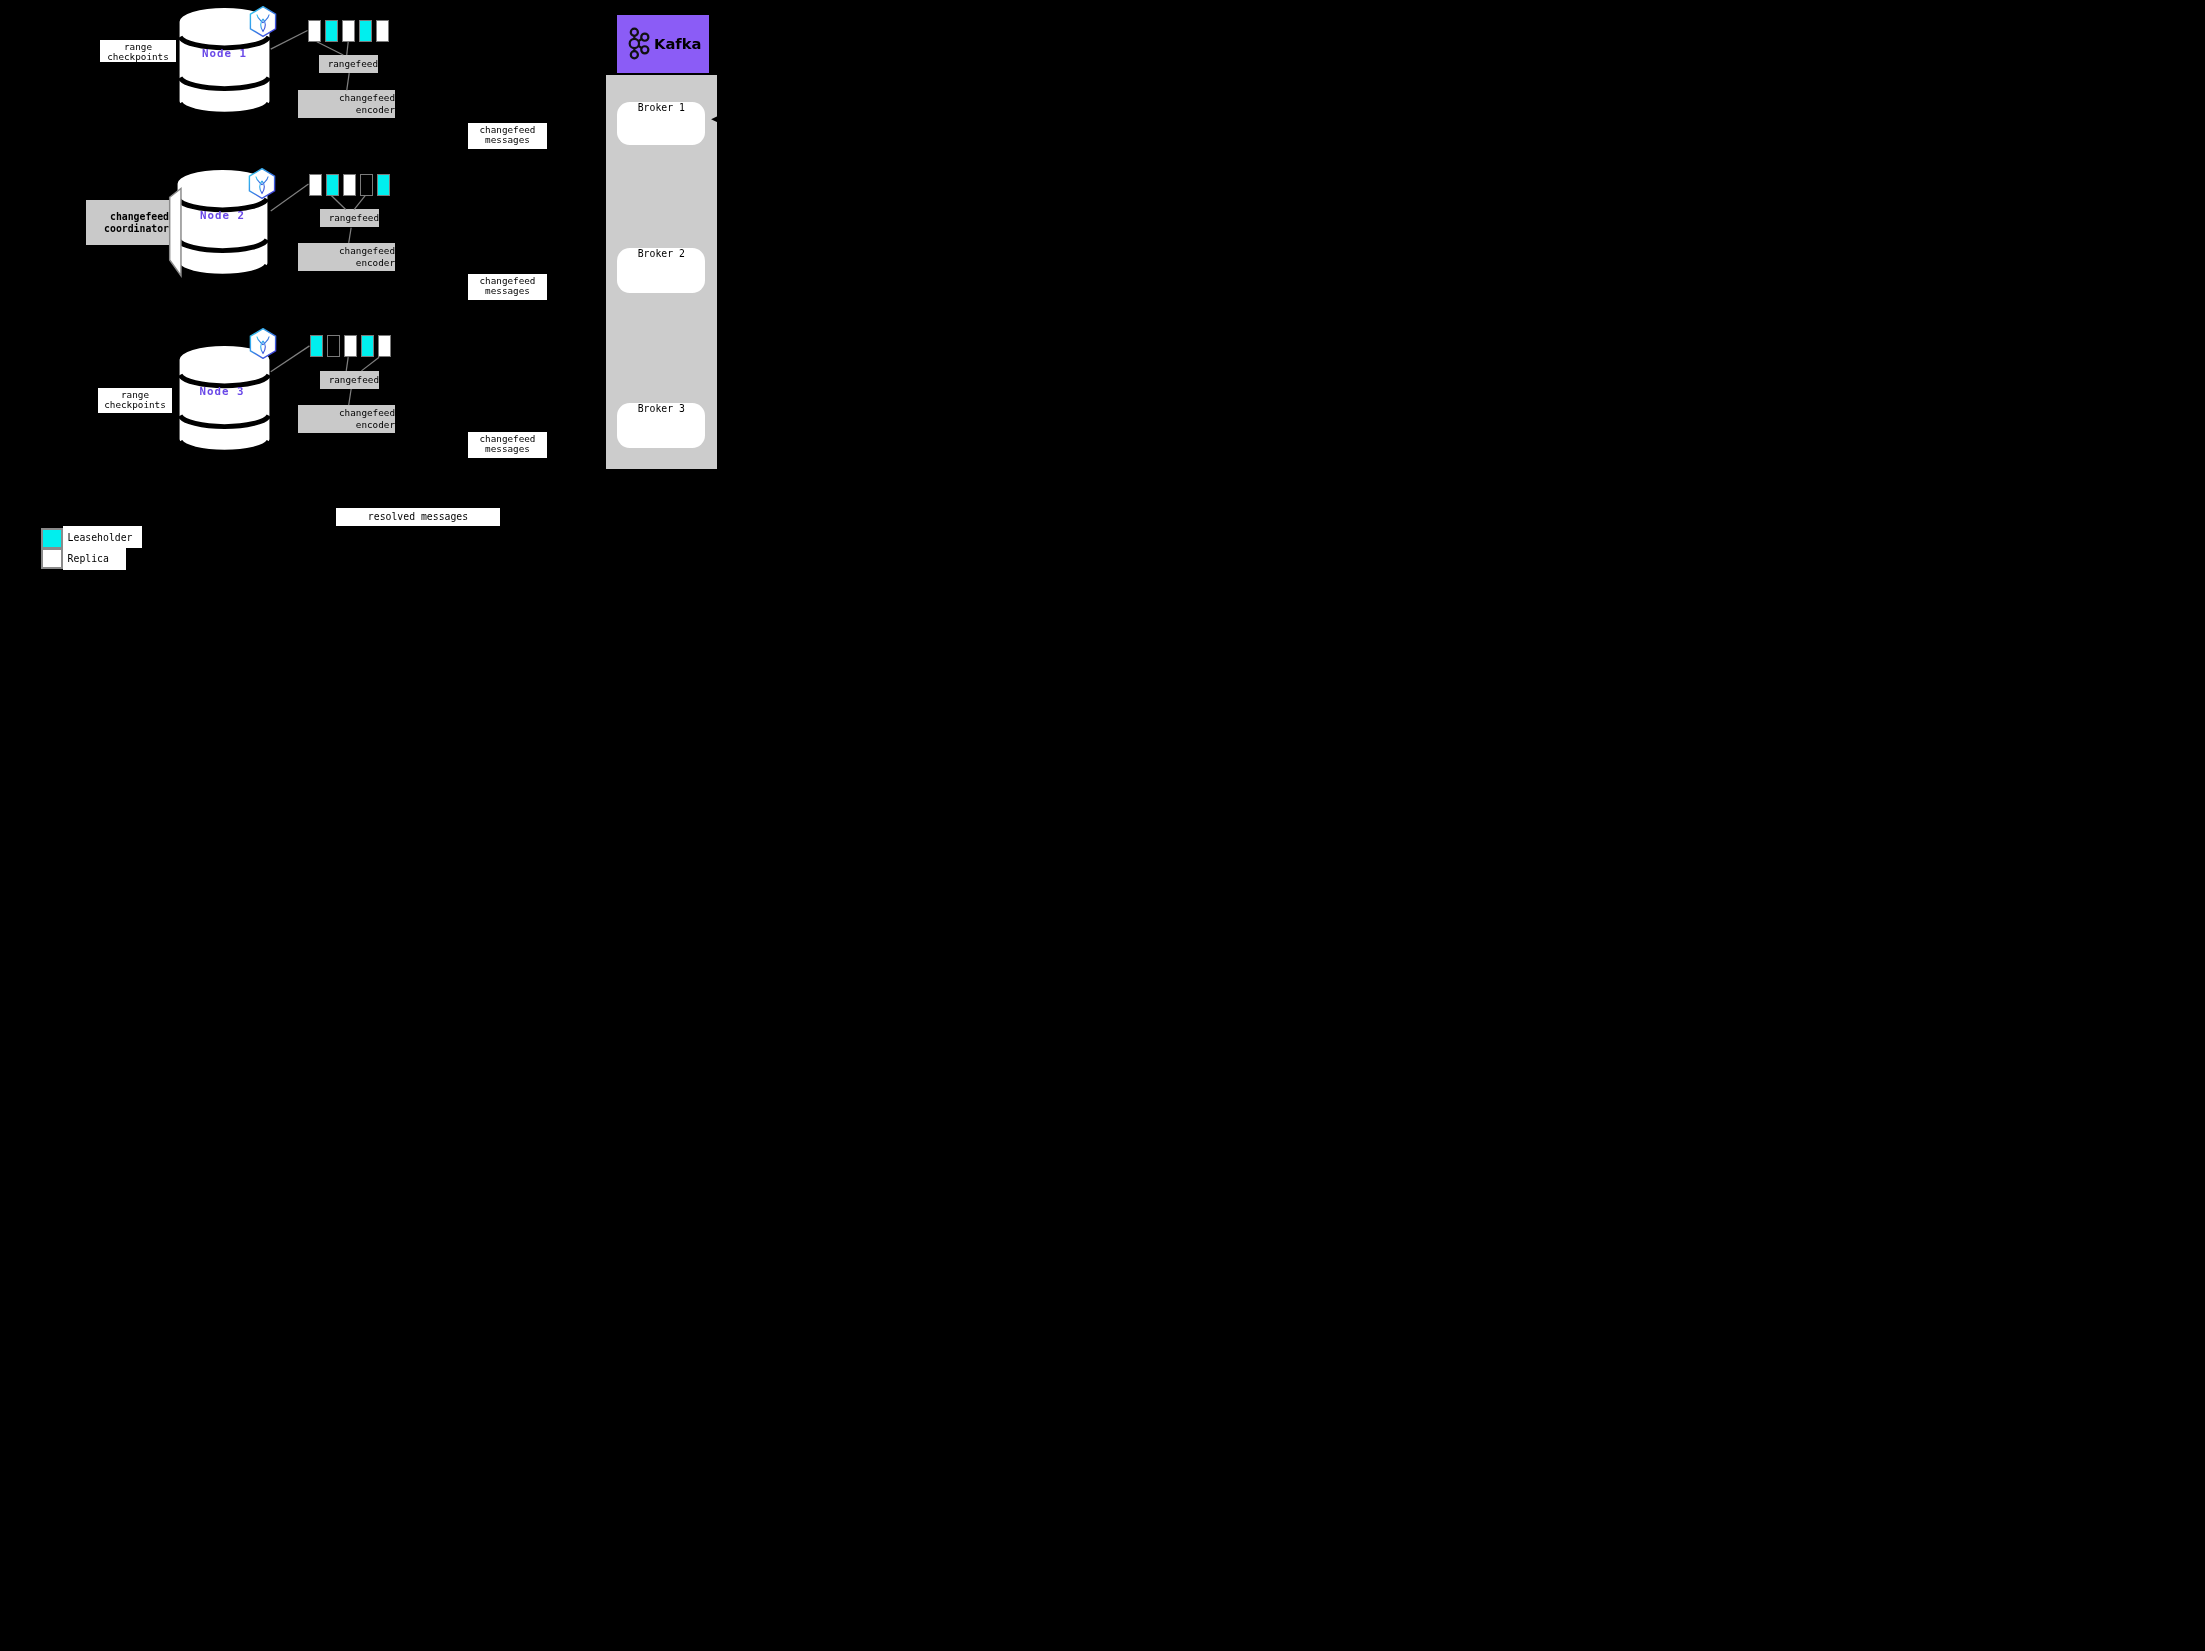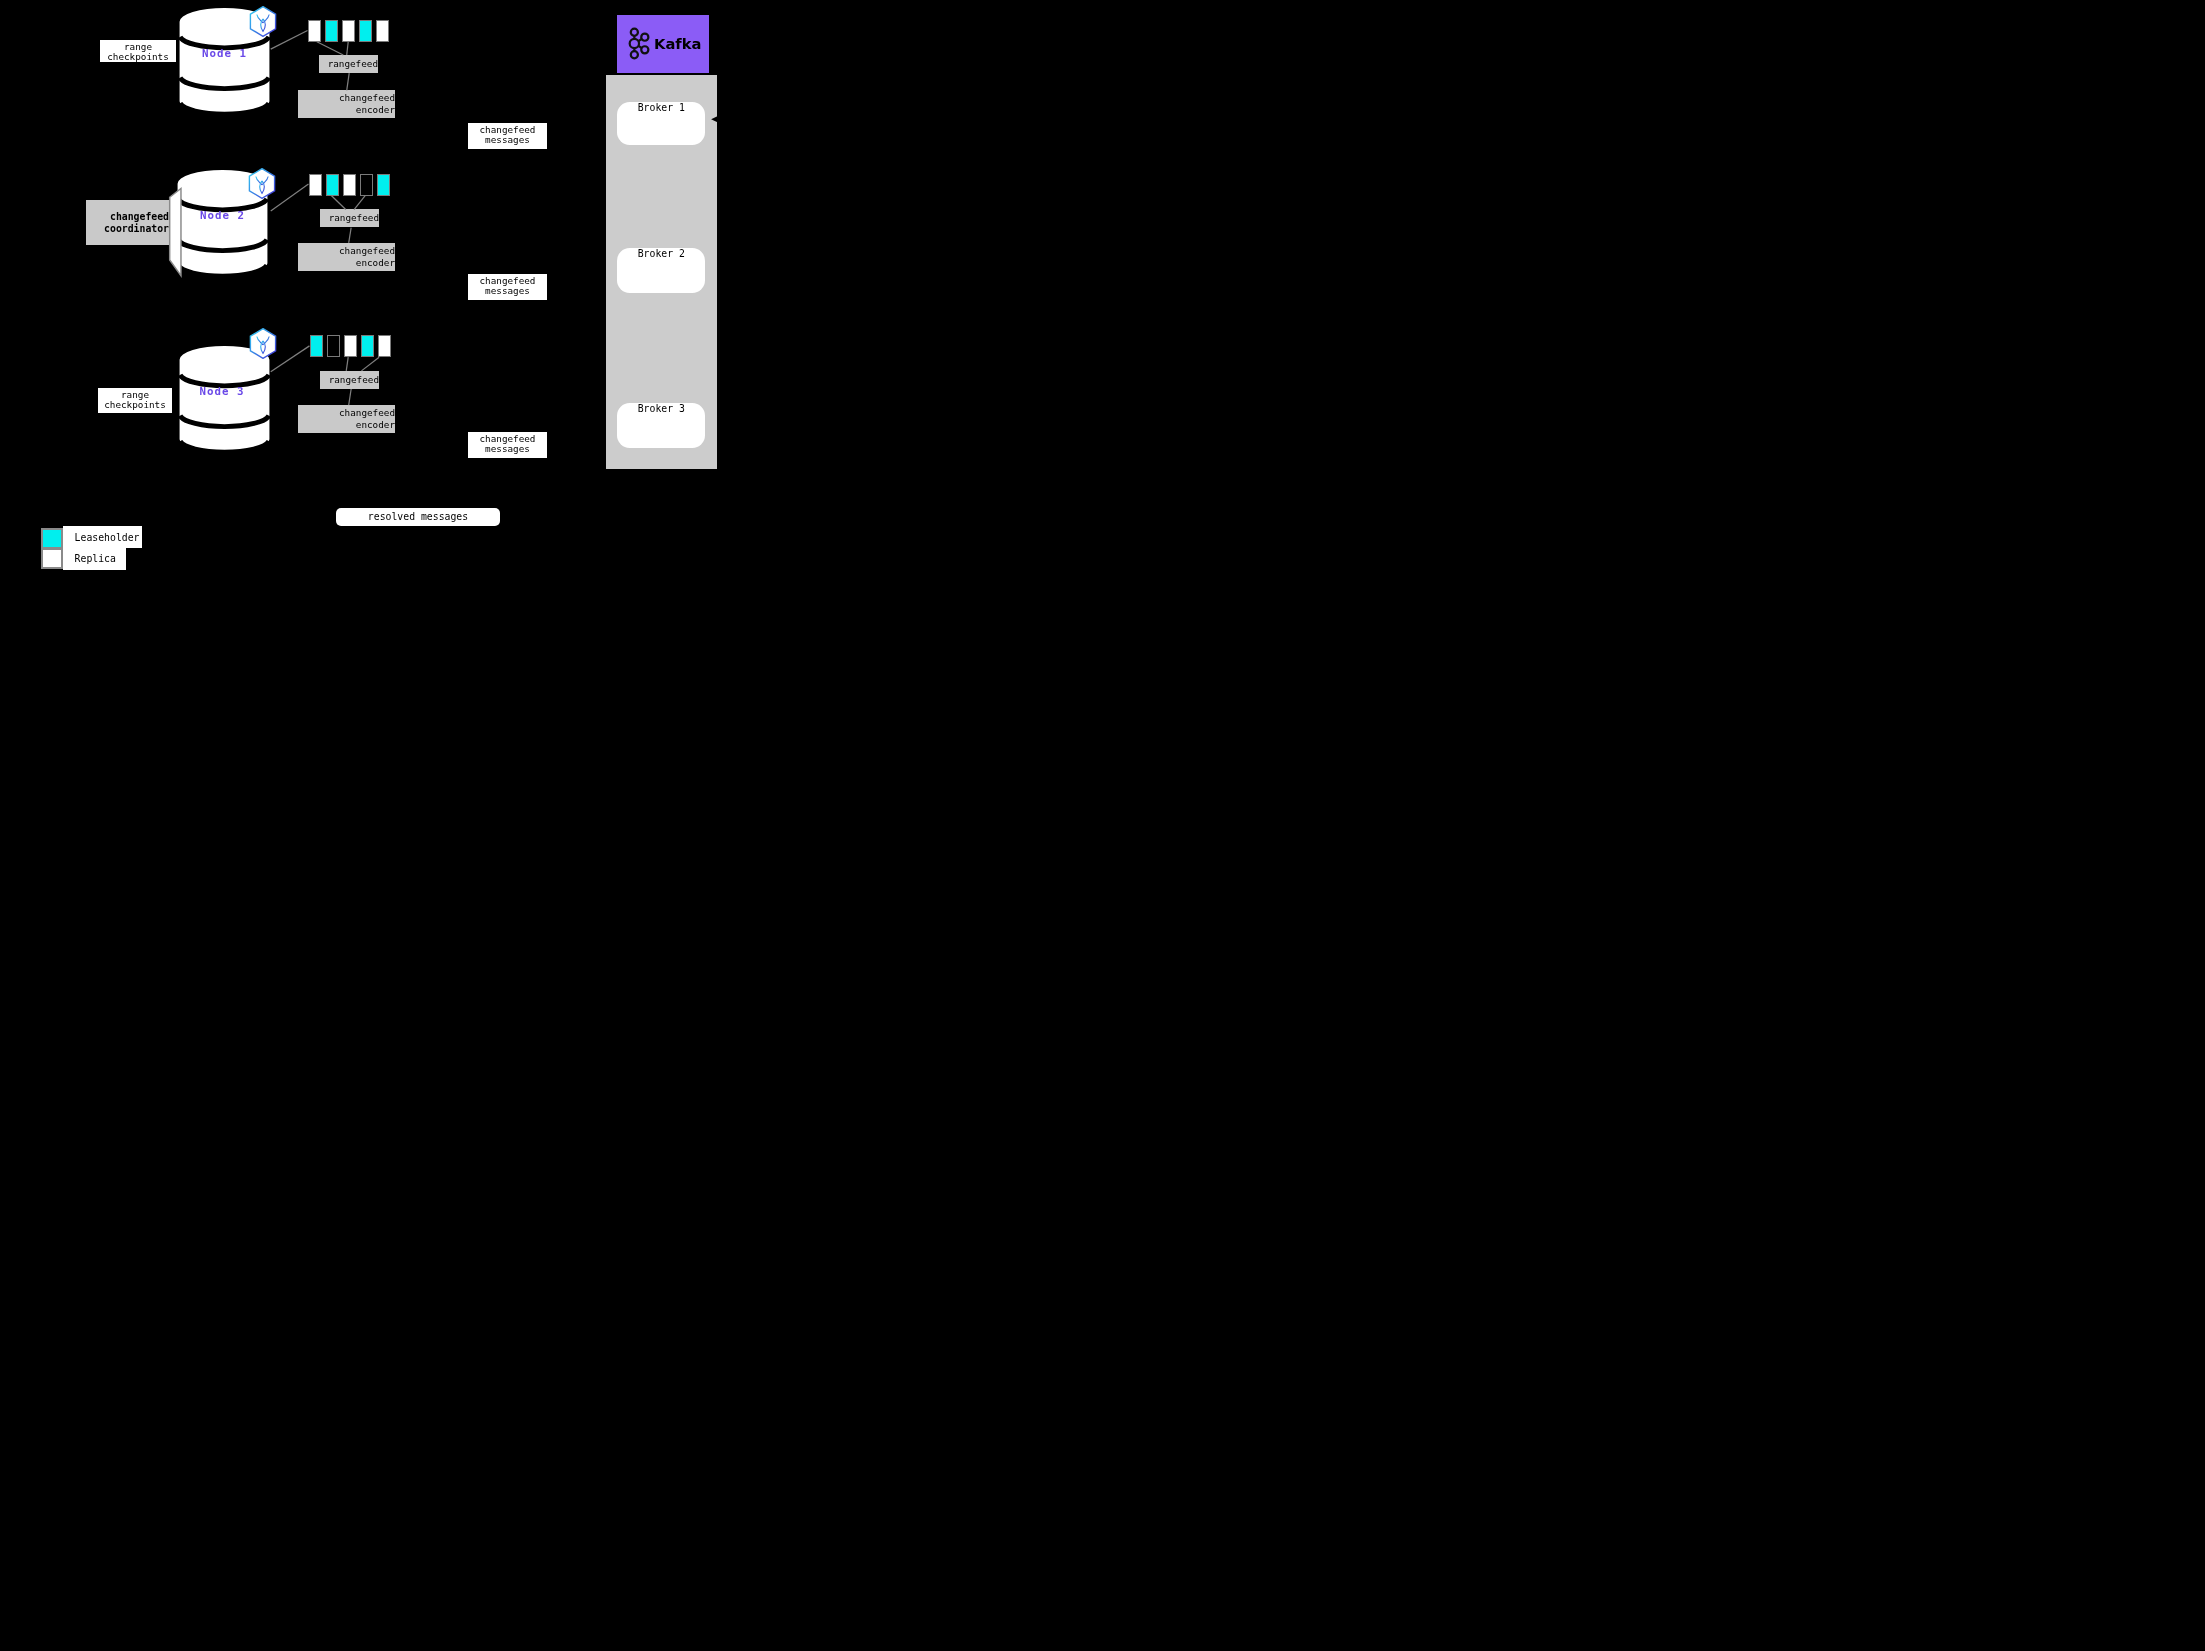--- a/index.html
+++ b/index.html
@@ -18,22 +18,22 @@
   .range.replica{background:var(--replica)}
   .range.leaseholder{background:var(--leaseholder)}
   .range.none{background:transparent}
   .graybox{background:var(--box);display:flex;flex-direction:column;
            align-items:flex-end;justify-content:center;font-size:9.3px;line-height:11.8px}
   .whitebox{background:#fff;display:flex;flex-direction:column;align-items:center;
             justify-content:flex-start;font-size:9.3px;line-height:10.8px;overflow:hidden;padding-top:1.5px}
   .broker{position:absolute;left:11.3px;width:88px;background:#fff;border-radius:12.7px;
           display:flex;justify-content:center;font-size:9.8px}
   .legend-swatch{width:21.6px;height:21.6px;border:2px solid #8a8a8a}
-  .legend-label{background:#fff;display:flex;align-items:center;padding-left:12px;font-size:9.8px}
-  .pill{background:#fff;border-radius:5px;display:flex;align-items:center;
+  .legend-label{background:#fff;display:flex;align-items:center;padding-left:5px;font-size:9.8px}
+  .pill{background:#fff;border-radius:0;display:flex;align-items:center;
         justify-content:center;font-size:9.8px}
   .kafka-box{background:#8b5cf6;display:flex;align-items:center;justify-content:center;gap:2px}
   .kafka-word{font-family:"DejaVu Sans","Liberation Sans",sans-serif;font-weight:700;font-size:14.7px}
   svg{display:block}
   #overlay{position:absolute;left:0;top:0;pointer-events:none}
 </style>
 </head>
 <body>
 
 <div class="abs" style="left:0;top:0">

